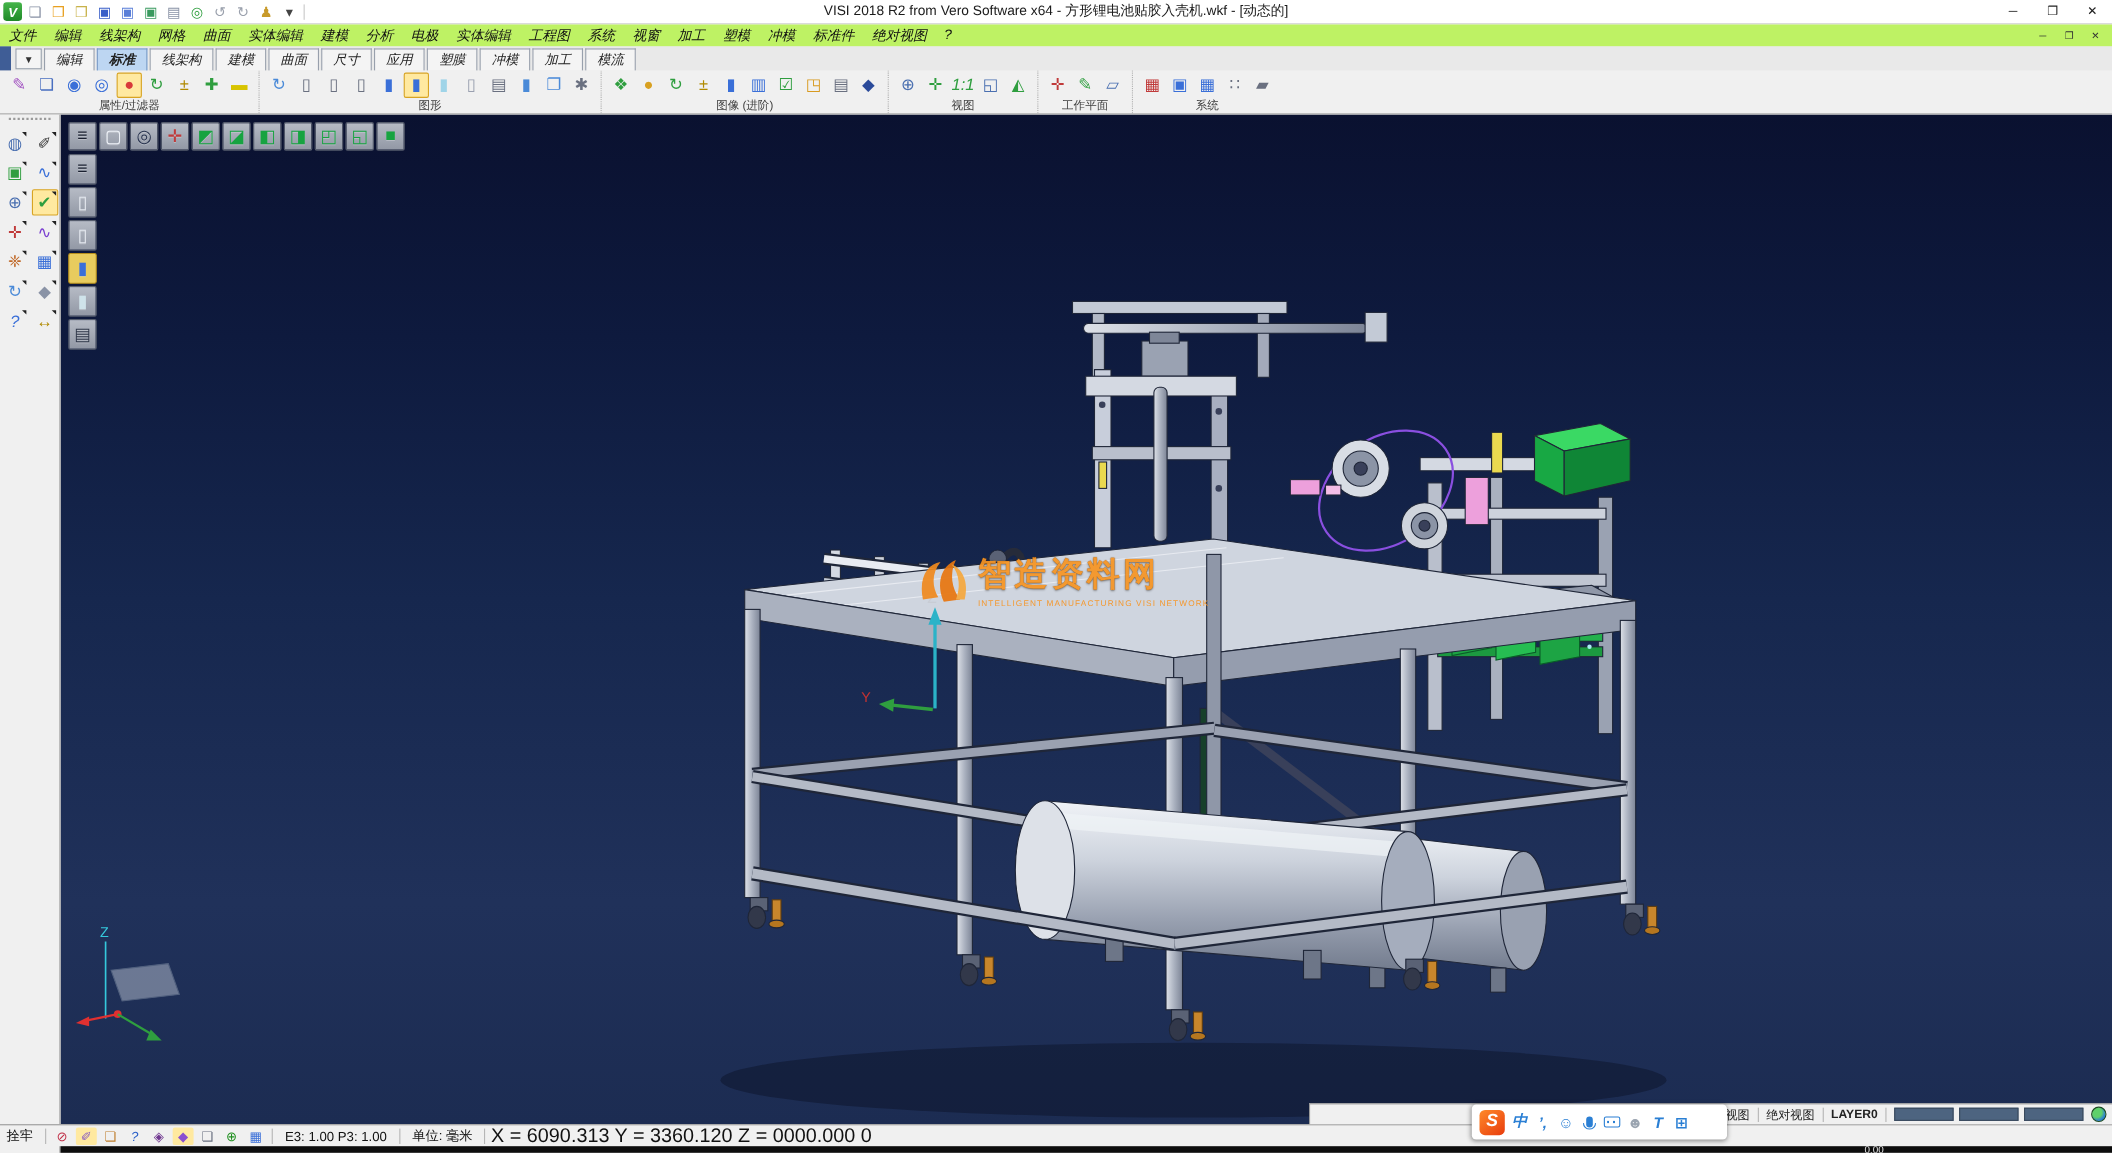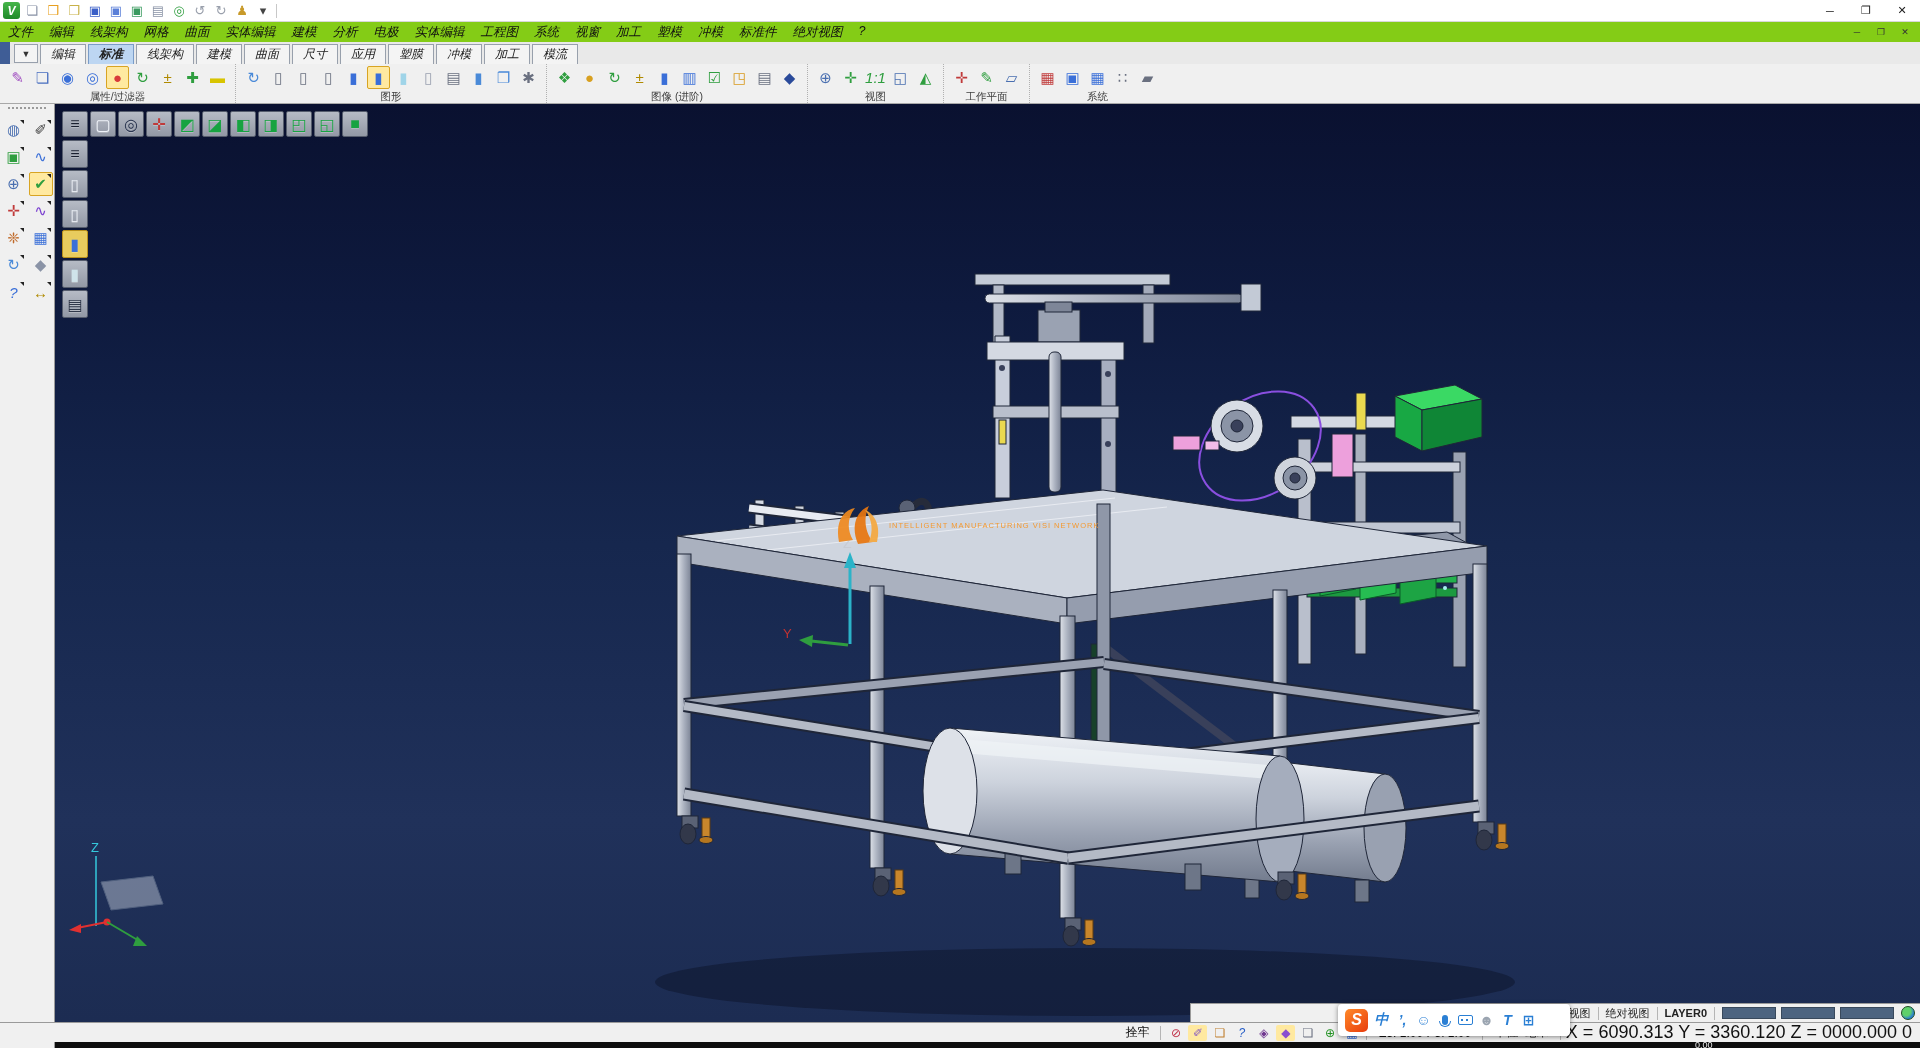--- a/index.html
+++ b/index.html
@@ -8,21 +8,21 @@
   
   .titlebar { position:absolute; left:0; top:0; width:1920px; height:22px; background:#ffffff; display:flex; align-items:center; border-bottom:1px solid #d8d8d8; z-index:60;}
   .qa-icons { display:flex; align-items:center; gap:3px; padding-left:3px; }
   .qicon { width:18px; height:18px; display:inline-flex; align-items:center; justify-content:center; font-size:13px; }
   .qicon.t-logo { background:linear-gradient(#46b54a,#1f8a28); color:#fff; font-weight:bold; border-radius:3px; width:17px; height:17px; font-size:12px; }
   .qa-sep { width:1px; height:14px; background:#c8c8c8; margin:0 4px; }
   .win-title { position:absolute; left:0; right:0; text-align:center; font-size:12.5px; color:#1a1a1a; pointer-events:none; }
   .win-controls { margin-left:auto; display:flex; z-index:2;}
   .wbtn { width:36px; height:21px; display:flex; align-items:center; justify-content:center; font-size:11px; color:#222; }
 
-  .menubar { position:absolute; left:0; top:22px; width:1920px; height:20px; background:#84cc16; display:flex; align-items:center; font-size:12.5px; color:#111; z-index:59;}
+  .menubar { position:absolute; left:0; top:22px; width:1920px; height:20px; background:#bef264; display:flex; align-items:center; font-size:12.5px; color:#111; z-index:59;}
   .menu-item { padding:0 8px; height:100%; display:flex; align-items:center; }
   .mdi-controls { margin-left:auto; display:flex; gap:2px; padding-right:4px;}
   .mbtn { width:22px; height:15px; display:flex; align-items:center; justify-content:center; font-size:9px; color:#333; border:1px solid transparent; }
 
   
   .tabrow { position:absolute; left:0; top:42px; width:1920px; height:22px; background:#e9e9e9; display:flex; align-items:flex-end; z-index:58;}
   .tab-corner { width:10px; height:22px; background:#3f5d96; }
   .tab-drop { width:24px; height:19px; border:1px solid #98a0ac; background:#f4f4f4; display:flex; align-items:center; justify-content:center; font-size:9px; color:#333; margin:0 2px 1px 4px;}
   .tabs { display:flex; gap:2px; align-items:flex-end; }
   .tab { height:20px; padding:0 10px; border:1px solid #98a0ac; border-bottom:none; background:#f4f4f4; font-size:12px; display:flex; align-items:center; color:#222;}
@@ -65,21 +65,21 @@
   .wm-sub { font-size:7.5px; letter-spacing:1px; color:#f79422; margin-top:1px; }
 
   
   .view-info-bar { position:absolute; left:1190px; top:1003px; width:730px; height:19px; background:#f0f0f0; border-top:1px solid #9a9a9a; border-left:1px solid #9a9a9a; display:flex; align-items:center; justify-content:flex-end; gap:7px; padding-right:5px; font-size:11px; color:#222; z-index:45;}
   .vib-sep { width:1px; height:13px; background:#b5b5b5; }
   .layer-label { font-weight:bold; font-size:11px; }
   .swatches { display:flex; gap:5px; }
   .t-swatch { width:54px; height:12px; border:1px solid #39495c; }
   .globe-icon { width:14px; height:14px; border-radius:50%; background:radial-gradient(circle at 35% 35%, #5fd06a 0 40%, #2a7fd4 70%); border:1px solid #1a4a20;}
 
-  .statusbar { position:absolute; left:0; top:1022px; width:1920px; height:20px; background:#f0f0f0; border-top:1px solid #9a9a9a; display:flex; align-items:center; justify-content:flex-end; font-size:12px; color:#111; z-index:44;}
+  .statusbar { position:absolute; left:0; top:1022px; width:1920px; height:20px; background:#f0f0f0; border-top:1px solid #9a9a9a; display:flex; align-items:center; justify-content:flex-start; font-size:12px; color:#111; z-index:44;}
   .st-sep { width:1px; height:14px; background:#b5b5b5; margin:0 5px; }
   .st-label { padding:0 6px; }
   .st-icons { display:flex; gap:3px; align-items:center; }
   .stic { width:19px; height:16px; display:inline-flex; align-items:center; justify-content:center; font-size:12px; border-radius:2px; }
   .coords { padding-right:8px; font-size:18px; }
 
   .prompt-strip { position:absolute; left:55px; top:1042px; width:1865px; height:6px; background:#0d0d0d; z-index:44; overflow:hidden;}
   .prompt-val { position:absolute; left:1640px; top:-2px; color:#e8e8e8; font-size:9px; }
 
   
@@ -131,20 +131,21 @@
         <i class="g" style="color: rgb(154, 160, 172);">↻</i>
       </span>
       <span class="qicon">
         <i class="g" style="color: rgb(200, 154, 42);">♟</i>
       </span>
       <span class="qicon">
         <i class="g" style="color: rgb(68, 68, 68);">▾</i>
       </span>
     </div>
   <div class="qa-sep"></div>
+  <div class="win-title">VISI 2018 R2 from Vero Software x64 - 方形锂电池贴胶入壳机.wkf - [动态的]</div>
   <div class="win-controls">
 
   <span class="wbtn">
         <i class="g">─</i>
       </span>
       <span class="wbtn">
         <i class="g">❐</i>
       </span>
       <span class="wbtn">
         <i class="g">✕</i>
@@ -736,20 +737,21 @@
       </span>
     </div>
 
   <div class="watermark">
     <svg width="50" height="46" viewBox="0 0 50 46">
       <path d="M6,40 C2,20 10,8 22,6 C14,16 14,28 20,38 Z" fill="#f08a1e"></path>
       <path d="M25,42 C18,26 22,10 36,4 C30,16 32,30 40,40 Z" fill="#e8760f"></path>
       <path d="M44,40 C48,24 42,12 32,8 C40,18 40,30 36,40 Z" fill="#f5a83e"></path>
     </svg>
     <div class="wm-text">
+      <span class="wm-title">智造资料网</span>
       <span class="wm-sub">INTELLIGENT MANUFACTURING VISI NETWORK</span>
     </div>
   </div>
 </div>
 
 <div class="view-info-bar">
   <span>绝对 XY 上视图</span>
   <span class="vib-sep"></span>
   <span>绝对视图</span>
   <span class="vib-sep"></span>

